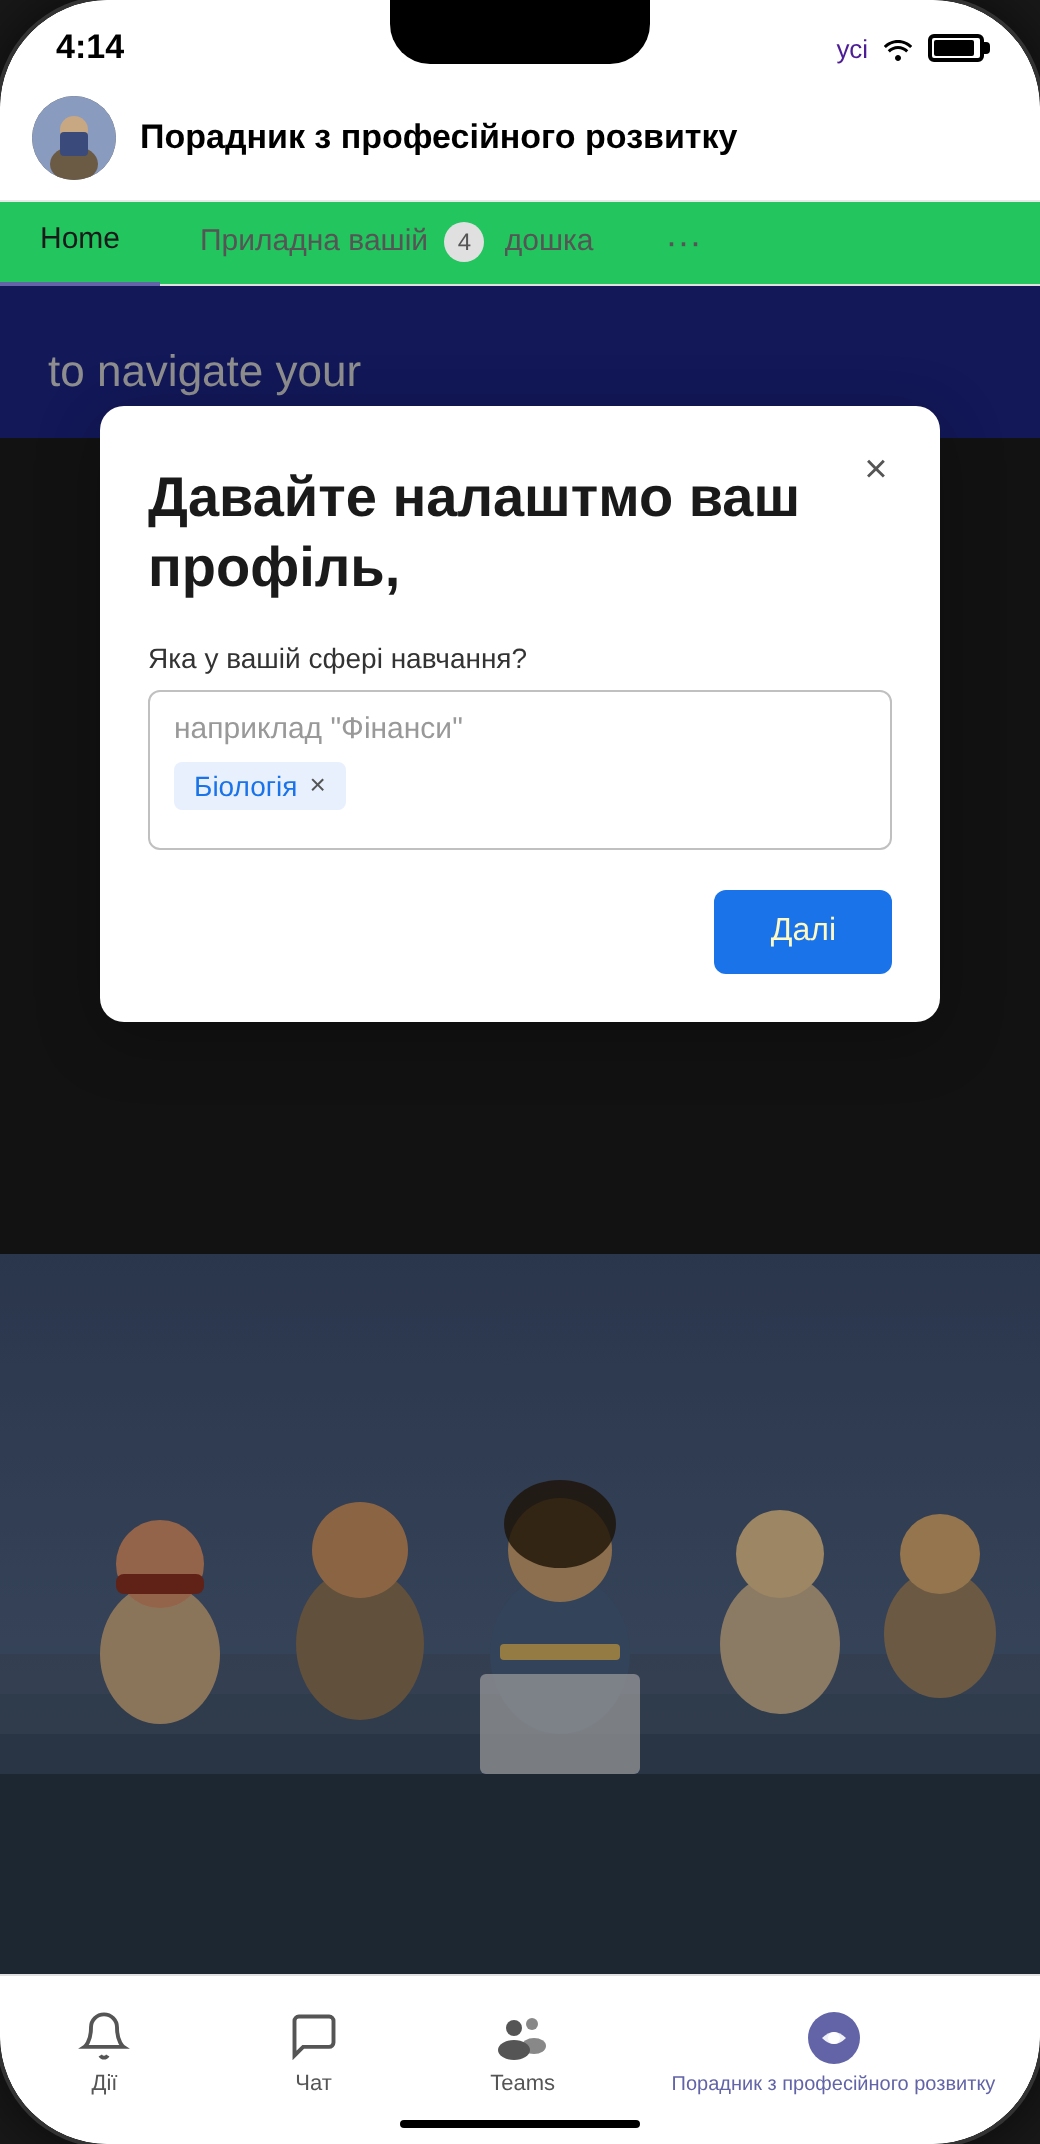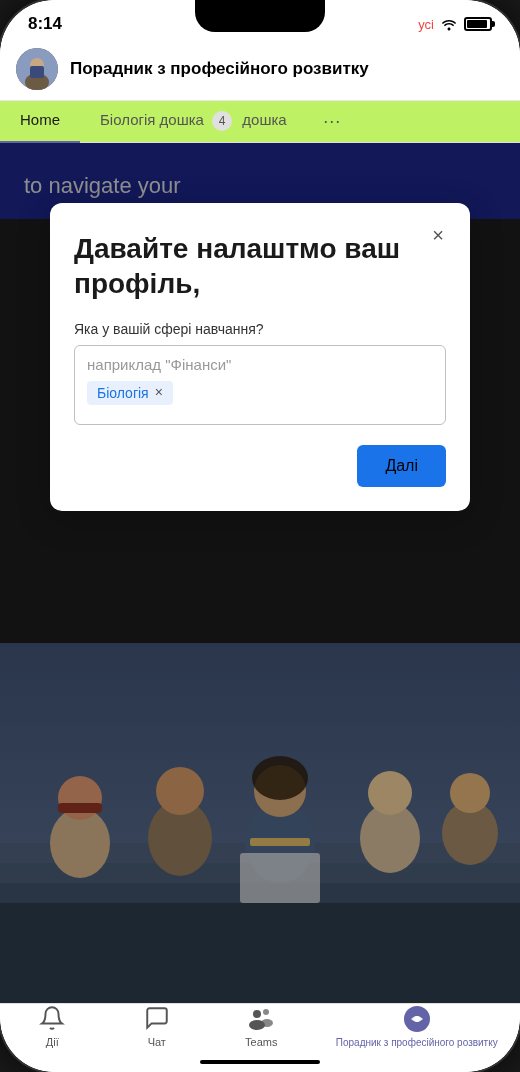--- a/index.html
+++ b/index.html
@@ -51,21 +51,21 @@
       font-size: 17px;
       font-weight: 600;
       color: #000;
     }
 
     .status-icons {
       display: flex;
       align-items: center;
       gap: 6px;
       font-size: 13px;
-      color: #ef4444;
+      color: #4c1d95;
     }
 
     .battery-icon {
       width: 28px;
       height: 14px;
       border: 2px solid #000;
       border-radius: 3px;
       position: relative;
       display: inline-flex;
       align-items: center;
@@ -121,21 +121,21 @@
 
     .header-title {
       font-size: 17px;
       font-weight: 600;
       color: #000;
       flex: 1;
     }
 
     
     .nav-tabs {
-      background: #bef264;
+      background: #22c55e;
       display: flex;
       border-bottom: 1px solid #e0e0e0;
       flex-shrink: 0;
       text-align: center;
     }
 
     .nav-tab {
       padding: 10px 20px;
       font-size: 15px;
       color: #555;
@@ -321,37 +321,37 @@
       line-height: 1;
     }
 
     .modal-actions {
       display: flex;
       justify-content: flex-end;
     }
 
     .btn-next {
       background: #1a73e8;
-      color: #000000;
+      color: #fef9c3;
       border: none;
       border-radius: 6px;
       padding: 12px 28px;
       font-size: 16px;
       font-weight: 500;
       cursor: pointer;
     }
 
     
     .bottom-nav {
       background: #fff;
       border-top: 1px solid #e0e0e0;
       display: flex;
       justify-content: space-around;
       align-items: center;
-      padding: 0 0 24px;
+      padding: 16px 0 24px;
       flex-shrink: 0;
     }
 
     .bottom-nav-item {
       display: flex;
       flex-direction: column;
       align-items: center;
       gap: 4px;
       cursor: pointer;
       min-width: 60px;
@@ -407,21 +407,21 @@
   </style>
 </head>
 <body>
 
 <div class="phone-frame">
   <div class="notch"></div>
 
   <div class="phone-screen">
 
     <div class="status-bar">
-      <span class="status-time">8:14</span>
+      <span class="status-time">4:14</span>
       <div class="status-icons">
         <span style="font-size:13px;">усі</span>
 
         <svg width="18" height="14" viewBox="0 0 18 14">
           <path d="M9 10.5c.83 0 1.5.67 1.5 1.5S9.83 13.5 9 13.5 7.5 12.83 7.5 12 8.17 10.5 9 10.5z" fill="#000"></path>
           <path d="M9 7.5c1.6 0 3.04.65 4.08 1.7l1.06-1.06C12.8 6.79 11.0 6 9 6s-3.8.79-5.14 2.14l1.06 1.06C5.96 8.15 7.4 7.5 9 7.5z" fill="#000"></path>
           <path d="M9 4.5c2.37 0 4.51.96 6.07 2.51l1.06-1.06C14.4 4.22 11.84 3 9 3 6.16 3 3.6 4.22 1.87 5.95l1.06 1.06C4.49 5.46 6.63 4.5 9 4.5z" fill="#000"></path>
         </svg>
 
         <div class="battery-icon">
@@ -440,21 +440,21 @@
         </svg>
       </div>
       <span class="header-title">Порадник з професійного розвитку</span>
     </div>
 
     <div class="nav-tabs">
       <div class="nav-tab active">
         <span>Home</span>
       </div>
       <div class="nav-tab">
-        <span>Біологія дошка</span>
+        <span>Приладна вашій</span>
         <span class="nav-tab-badge">4</span>
         <span style="margin-left:6px; font-size:15px; color:#555;">дошка</span>
       </div>
       <div class="nav-tab-more">···</div>
     </div>
 
     <div class="main-content">
 
       <div class="hero-section">
         <div class="hero-subtitle">to navigate your</div>

